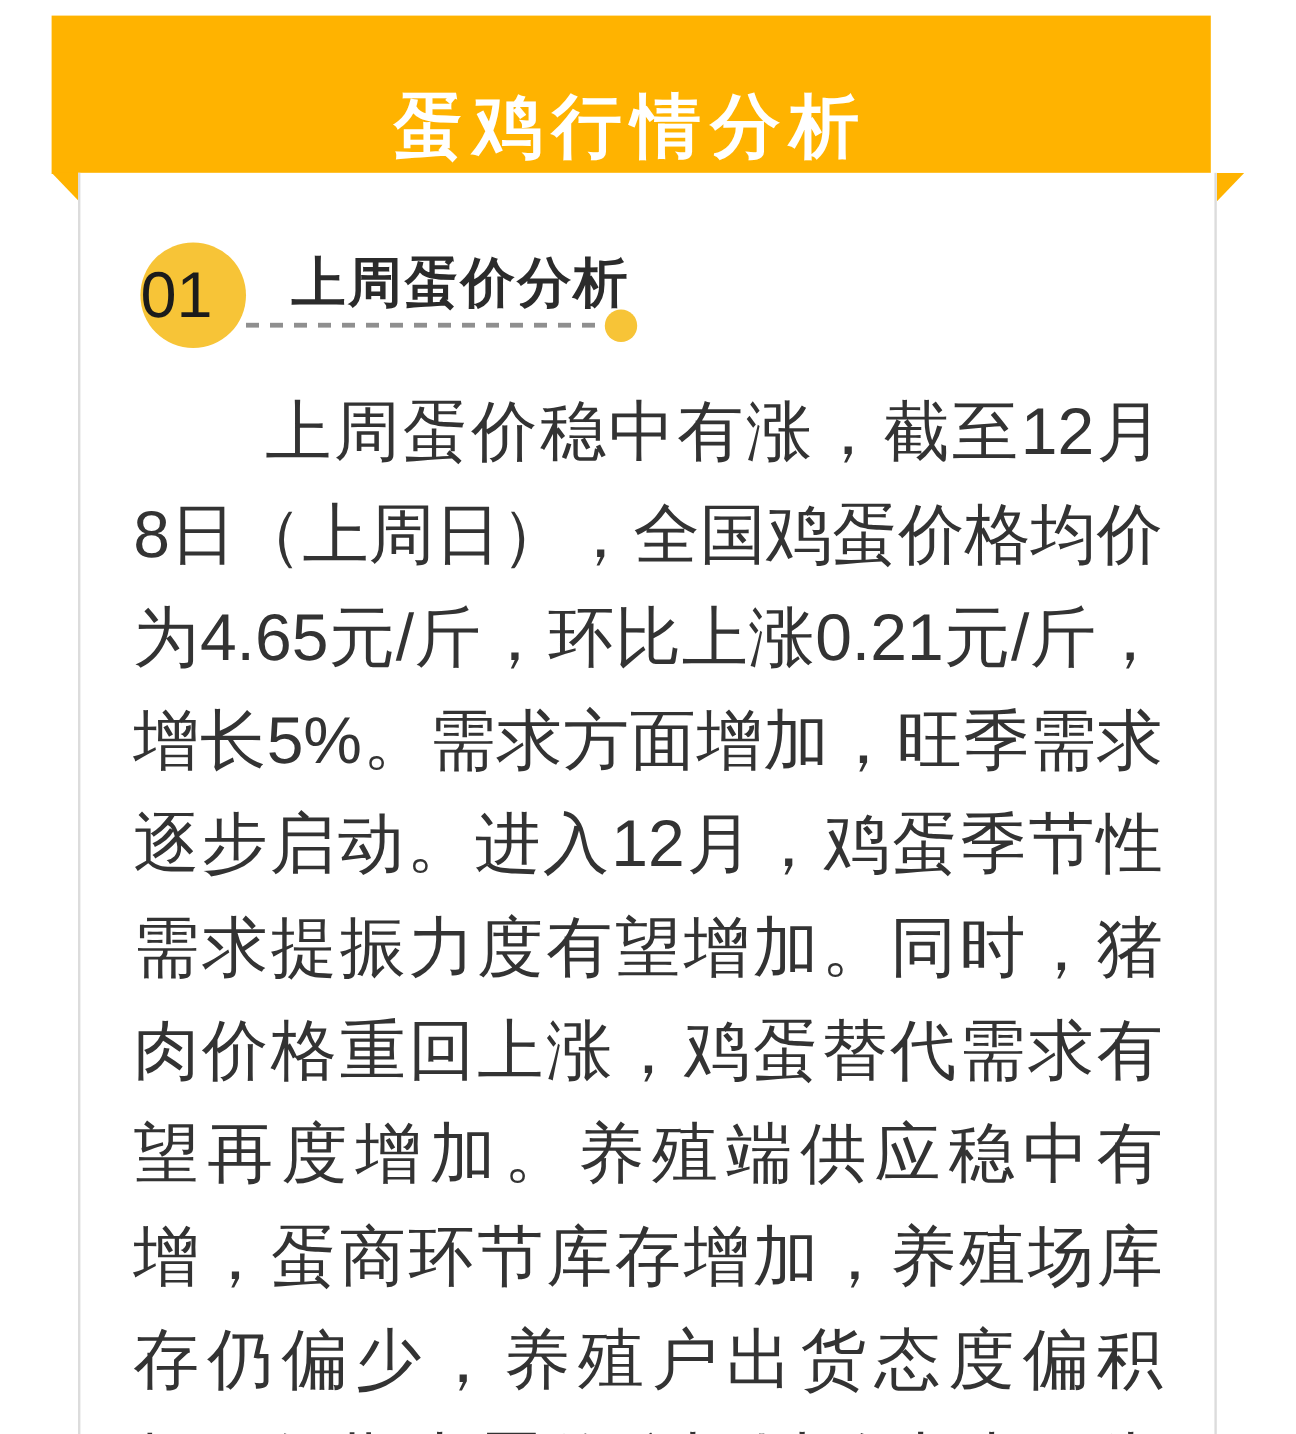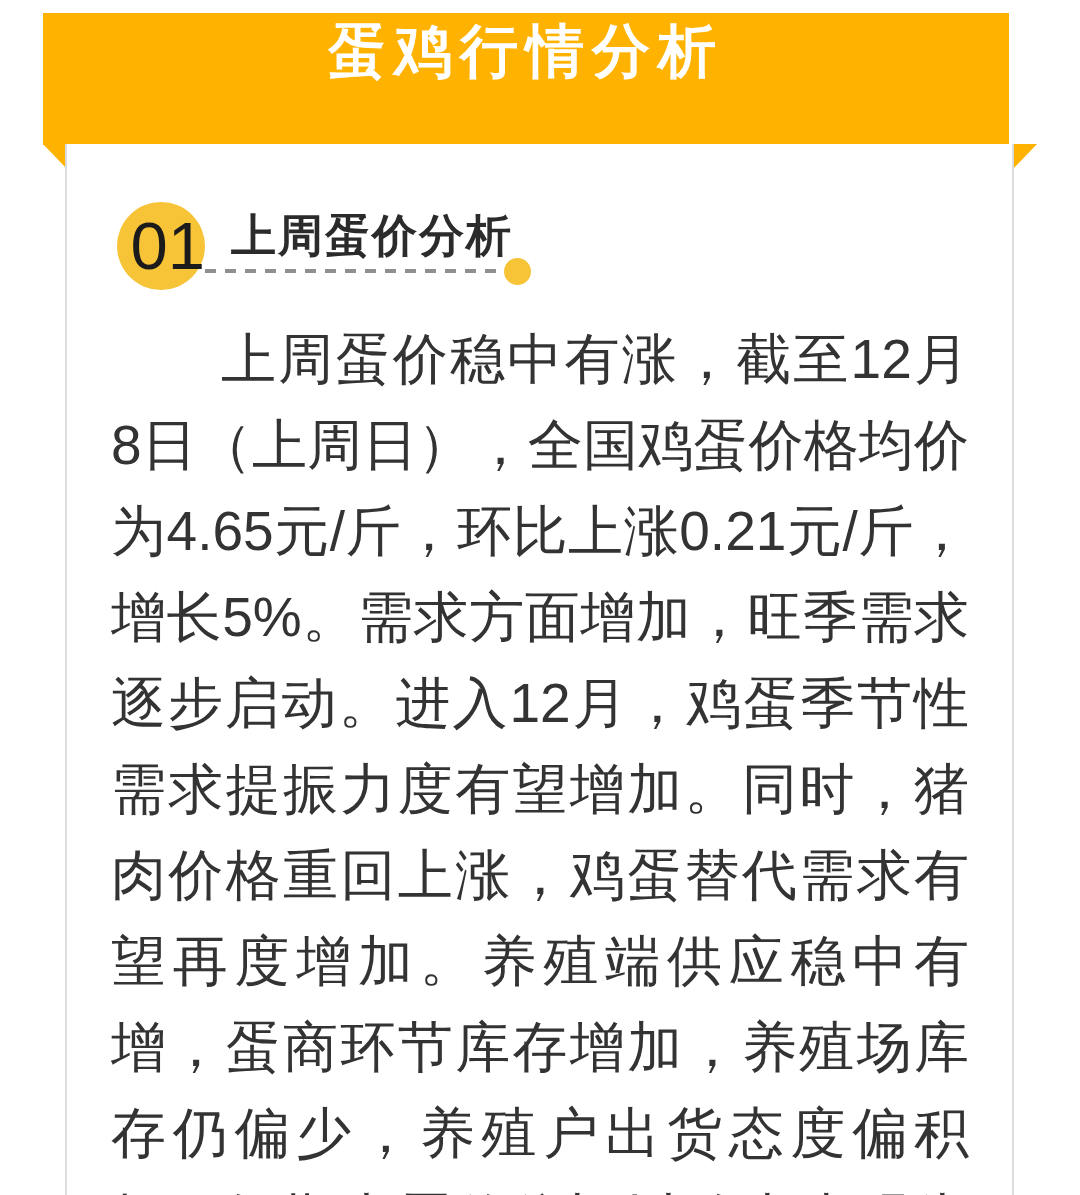--- a/index.html
+++ b/index.html
@@ -16,21 +16,21 @@
     background: #ffffff;
     font-family: "Liberation Sans", sans-serif;
     position: relative;
     overflow: hidden;
   }
   .banner {
     position: absolute;
     left: 43px; top: 13px;
     width: 966px; height: 132px;
     background: var(--banner);
-    display: flex; align-items: flex-start; justify-content: center;
+    display: flex; align-items: flex-end; justify-content: center;
   }
   .banner-title {
     color: #ffffff;
     font-size: 58px;
     font-weight: bold;
     letter-spacing: 8px;
     white-space: nowrap;
   }
   .fold {
     position: absolute;
@@ -48,27 +48,27 @@
     border-left: 2px solid var(--card-border);
     border-right: 2px solid var(--card-border);
   }
   .badge {
     position: absolute;
     left: 50px; top: 58px;
     width: 88px; height: 88px;
     border-radius: 50%;
     background: var(--accent);
     color: #1B1B1B;
-    font-size: 67px;
+    font-size: 54px;
     line-height: 88px;
-    text-align: right;
+    text-align: left;
   }
   .section-title {
     position: absolute;
-    left: 164px; top: 62px;
+    left: 176px; top: 62px;
     font-size: 45px;
     font-weight: bold;
     color: var(--title-text);
     letter-spacing: 2px;
     white-space: nowrap;
   }
   .dash-line {
     position: absolute;
     left: 138px; top: 125px;
     width: 302px; height: 4px;

